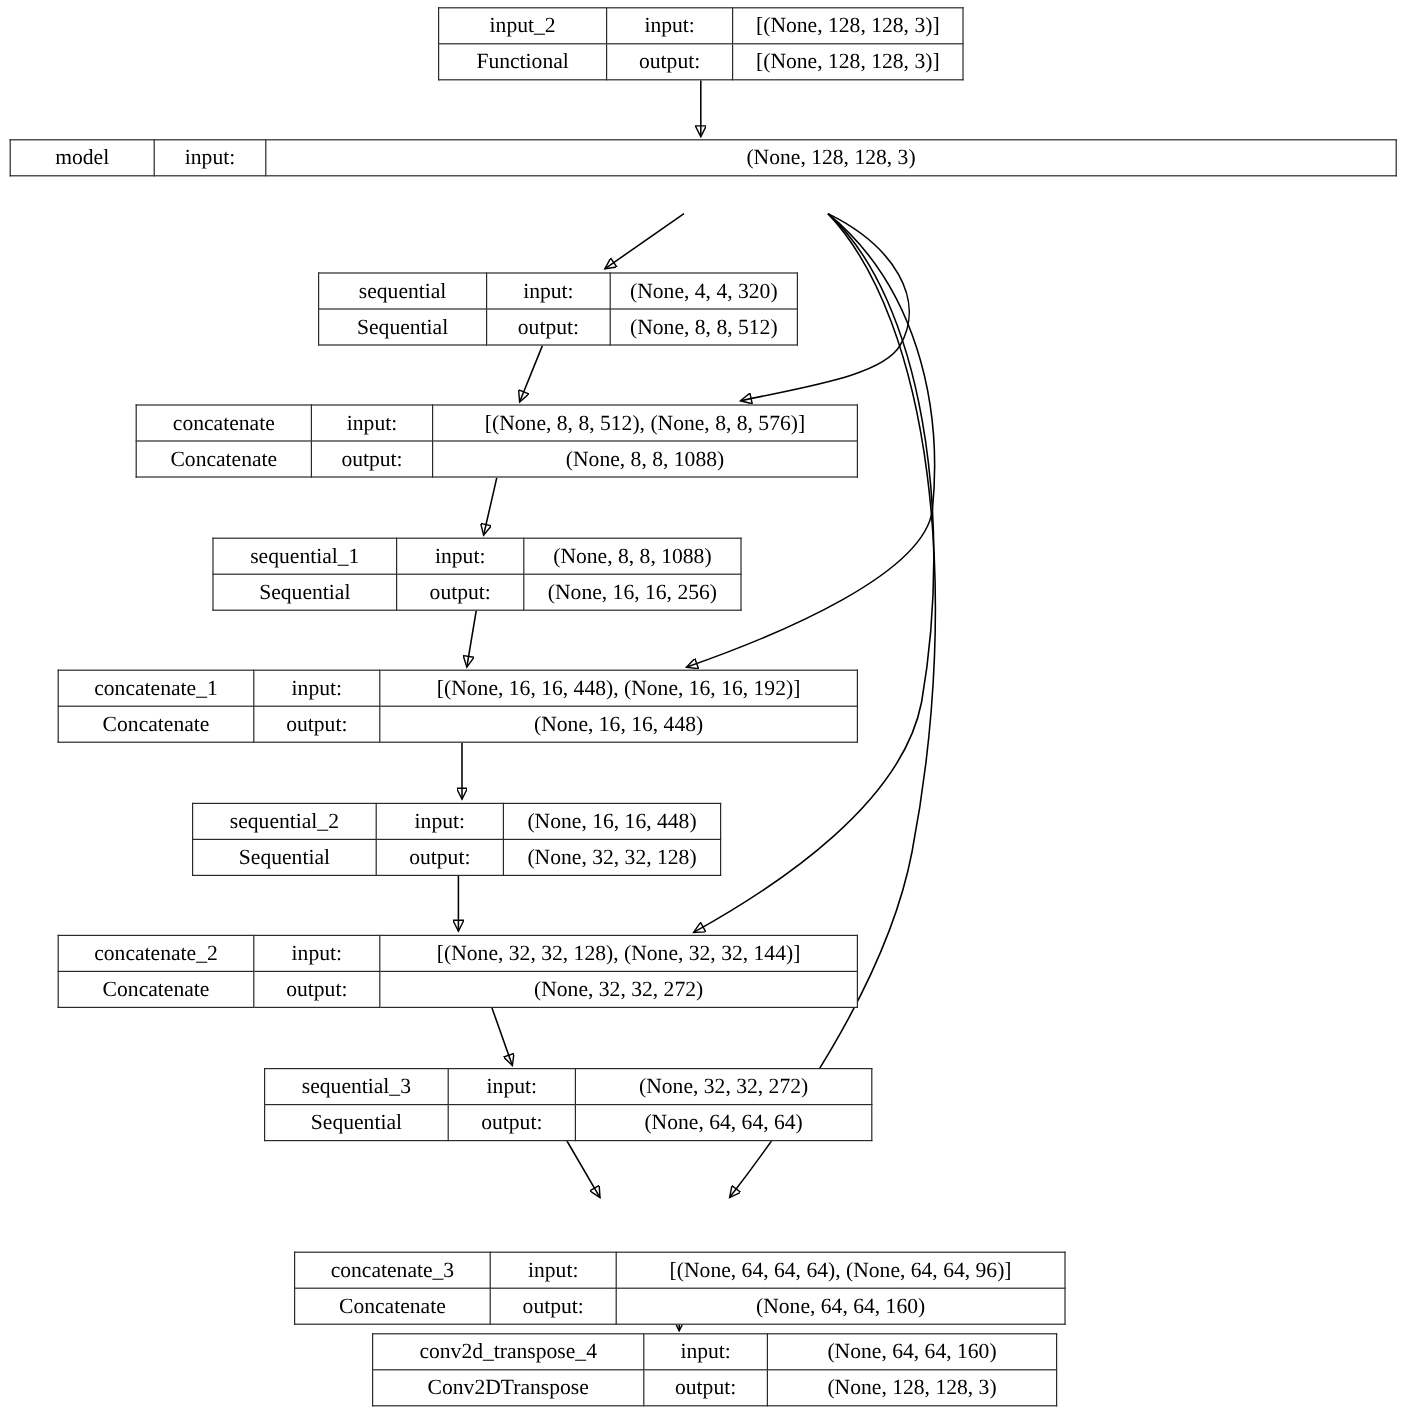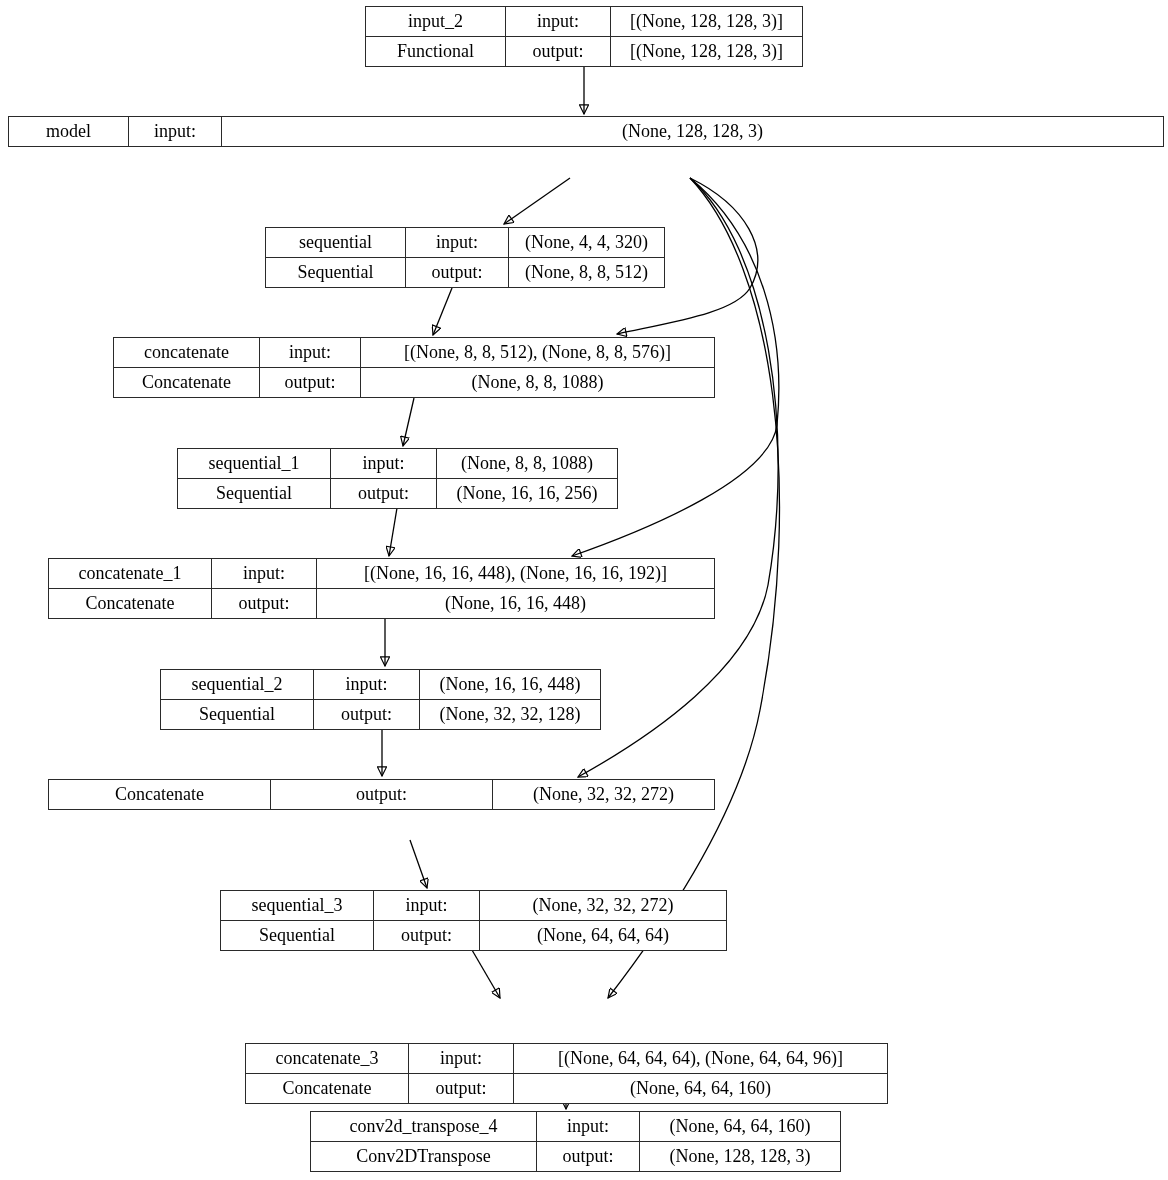--- a/index.html
+++ b/index.html
@@ -157,20 +157,25 @@
       <td>(None, 32, 32, 128)</td>
     </tr>
   </tbody>
     </table>
 </div>
 
 <div class="node" style="left:48px;top:779px;width:667px;">
   <table>
       <tbody>
     <tr>
+      <td style="width:150px">concatenate_2</td>
+      <td style="width:92px">input:</td>
+      <td>[(None, 32, 32, 128), (None, 32, 32, 144)]</td>
+    </tr>
+    <tr>
       <td>Concatenate</td>
       <td>output:</td>
       <td>(None, 32, 32, 272)</td>
     </tr>
   </tbody>
     </table>
 </div>
 
 <div class="node" style="left:220px;top:890px;width:507px;">
   <table>
@@ -199,21 +204,21 @@
     </tr>
     <tr>
       <td>Concatenate</td>
       <td>output:</td>
       <td>(None, 64, 64, 160)</td>
     </tr>
   </tbody>
     </table>
 </div>
 
-<div class="node" style="left:310px;top:1111px;width:531px;border-radius:27px;">
+<div class="node" style="left:310px;top:1111px;width:571px;border-radius:27px;">
   <table>
       <tbody>
     <tr>
       <td style="width:213px">conv2d_transpose_4</td>
       <td style="width:90px">input:</td>
       <td>(None, 64, 64, 160)</td>
     </tr>
     <tr>
       <td>Conv2DTranspose</td>
       <td>output:</td>

